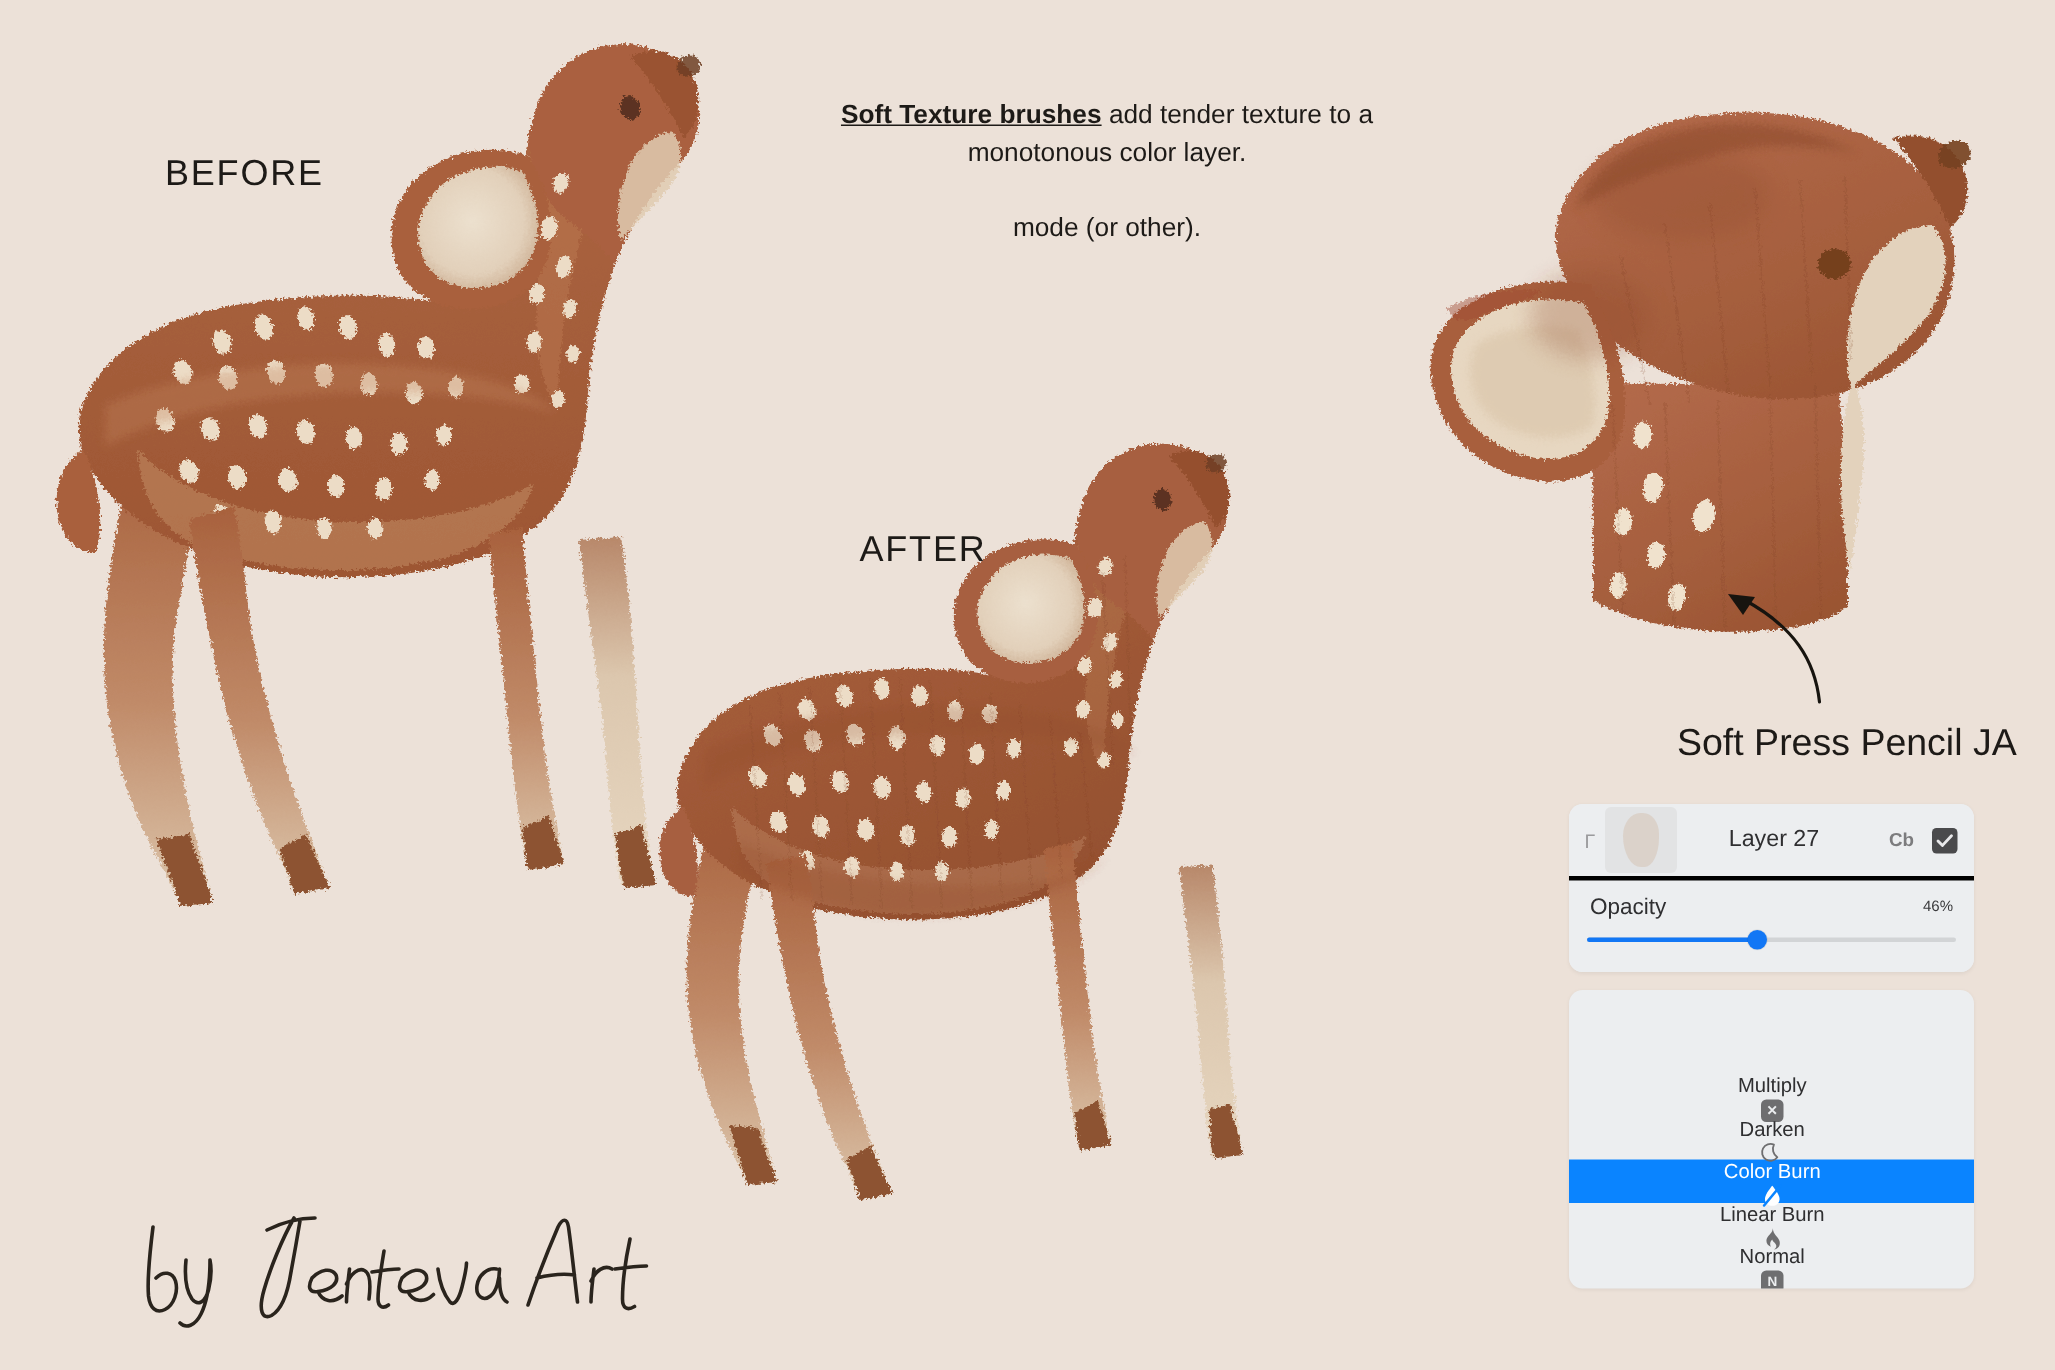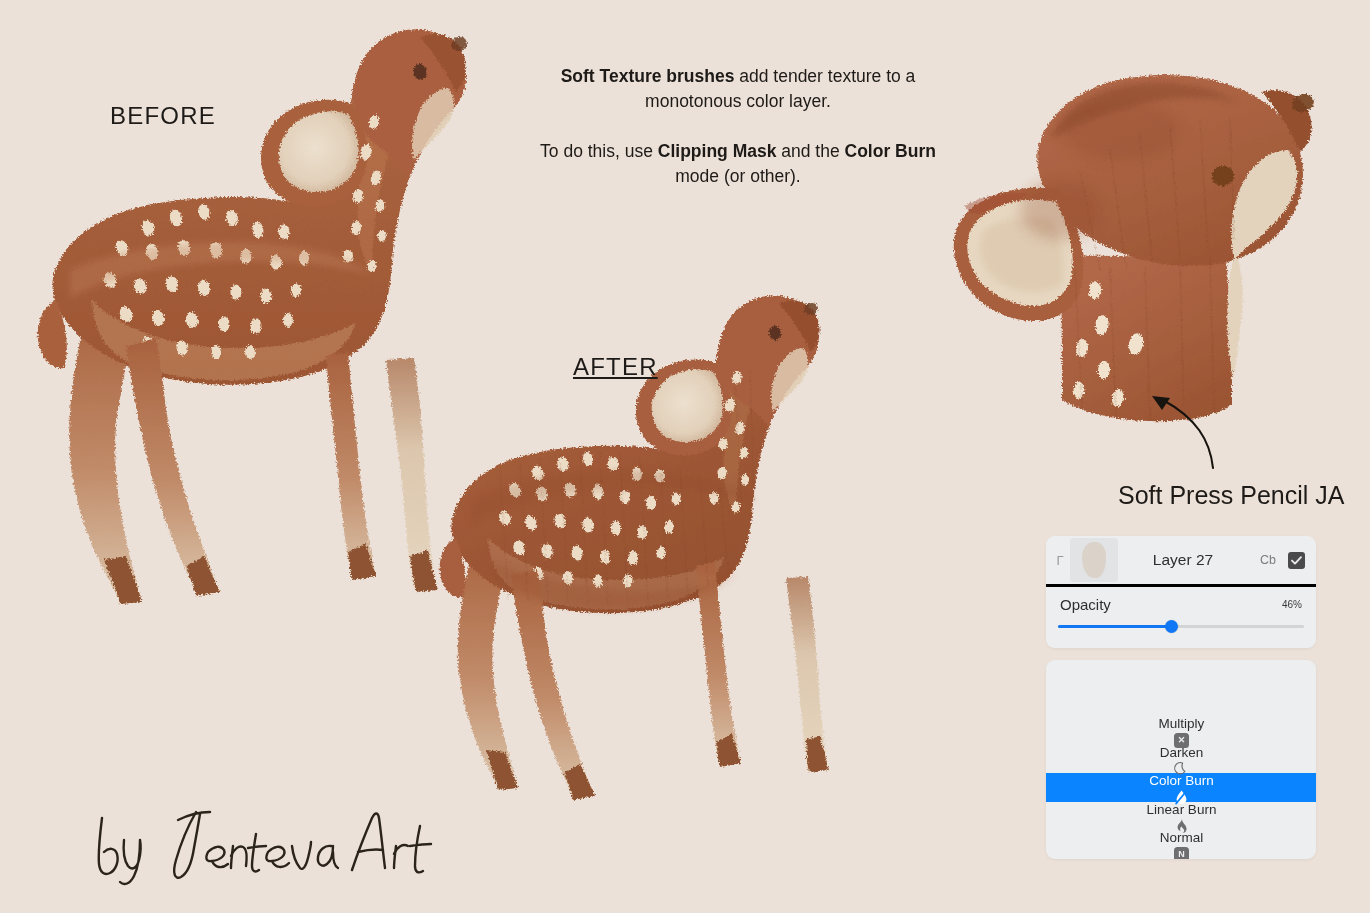--- a/index.html
+++ b/index.html
@@ -16,30 +16,30 @@
   
   .lbl-before,.lbl-after{
     position:absolute;
     font-size:24px;
     letter-spacing:1.2px;
     color:#1d1a17;
     font-family:"Liberation Sans", sans-serif;
     white-space:nowrap;
   }
   .lbl-before{left:110px;top:102px;}
-  .lbl-after{left:573px;top:353px;text-decoration:underline;}
+  .lbl-after{left:573px;top:353px;}
 
   #instructions{
     position:absolute;left:508px;top:64px;width:460px;
     text-align:center;color:#1d1a17;
     font-size:17.5px;line-height:25px;
   }
   #instructions p{margin:0;}
   #instructions .gap{height:25px;}
-  #instructions b{font-weight:bold;}
+  #instructions b{font-weight:bold;text-decoration:underline;}
 
   .brush-caption{
     position:absolute;left:1118px;top:481px;
     font-size:25px;color:#1d1a17;white-space:nowrap;
   }
 
   
   #layer-panel{
     position:absolute;left:1046px;top:536px;width:270px;height:336px;
     font-family:"Liberation Sans", sans-serif;
@@ -63,21 +63,21 @@
   }
   .thumb .blob{
     position:absolute;left:12px;top:4px;width:24px;height:36px;
     background:#d9cfc6;border-radius:50% 46% 42% 52%/44% 40% 56% 60%;
     opacity:.85;
   }
   .layer-name{
     flex:1;text-align:center;font-size:15.5px;color:#2f2f31;
     margin-left:-12px;
   }
-  .mode-tag{font-size:12.5px;color:#7c7c7e;margin-right:12px;}
+  .mode-tag{font-size:12.5px;color:#7c7c7e;margin-right:12px;font-weight:bold;}
   .vis-check{
     width:17px;height:17px;border-radius:3px;background:#4a4a4c;
     margin-right:11px;display:flex;align-items:center;justify-content:center;
     flex:none;
   }
   .vis-check svg{display:block;}
 
   #opacity-block{
     background:#eceef0;padding:0 0 0 0;border-top:3px solid #000000;
   }
@@ -518,23 +518,20 @@
 
   <div class="lbl-before">BEFORE</div>
   <div class="lbl-after">AFTER</div>
 
   <div id="instructions">
     <p>
       <b>Soft Texture brushes</b><span> add tender texture to a</span>
     </p>
     <p>monotonous color layer.</p>
     <div class="gap"></div>
-    <p>
-      <span>To do this, use </span><b>Clipping Mask</b><span> and the </span><b>Color Burn</b>
-    </p>
     <p>mode (or other).</p>
   </div>
 
   <div class="brush-caption">Soft Press Pencil JA</div>
 
   <div id="layer-panel">
 
     <div class="panel-card">
 
       <div id="layer-row">

